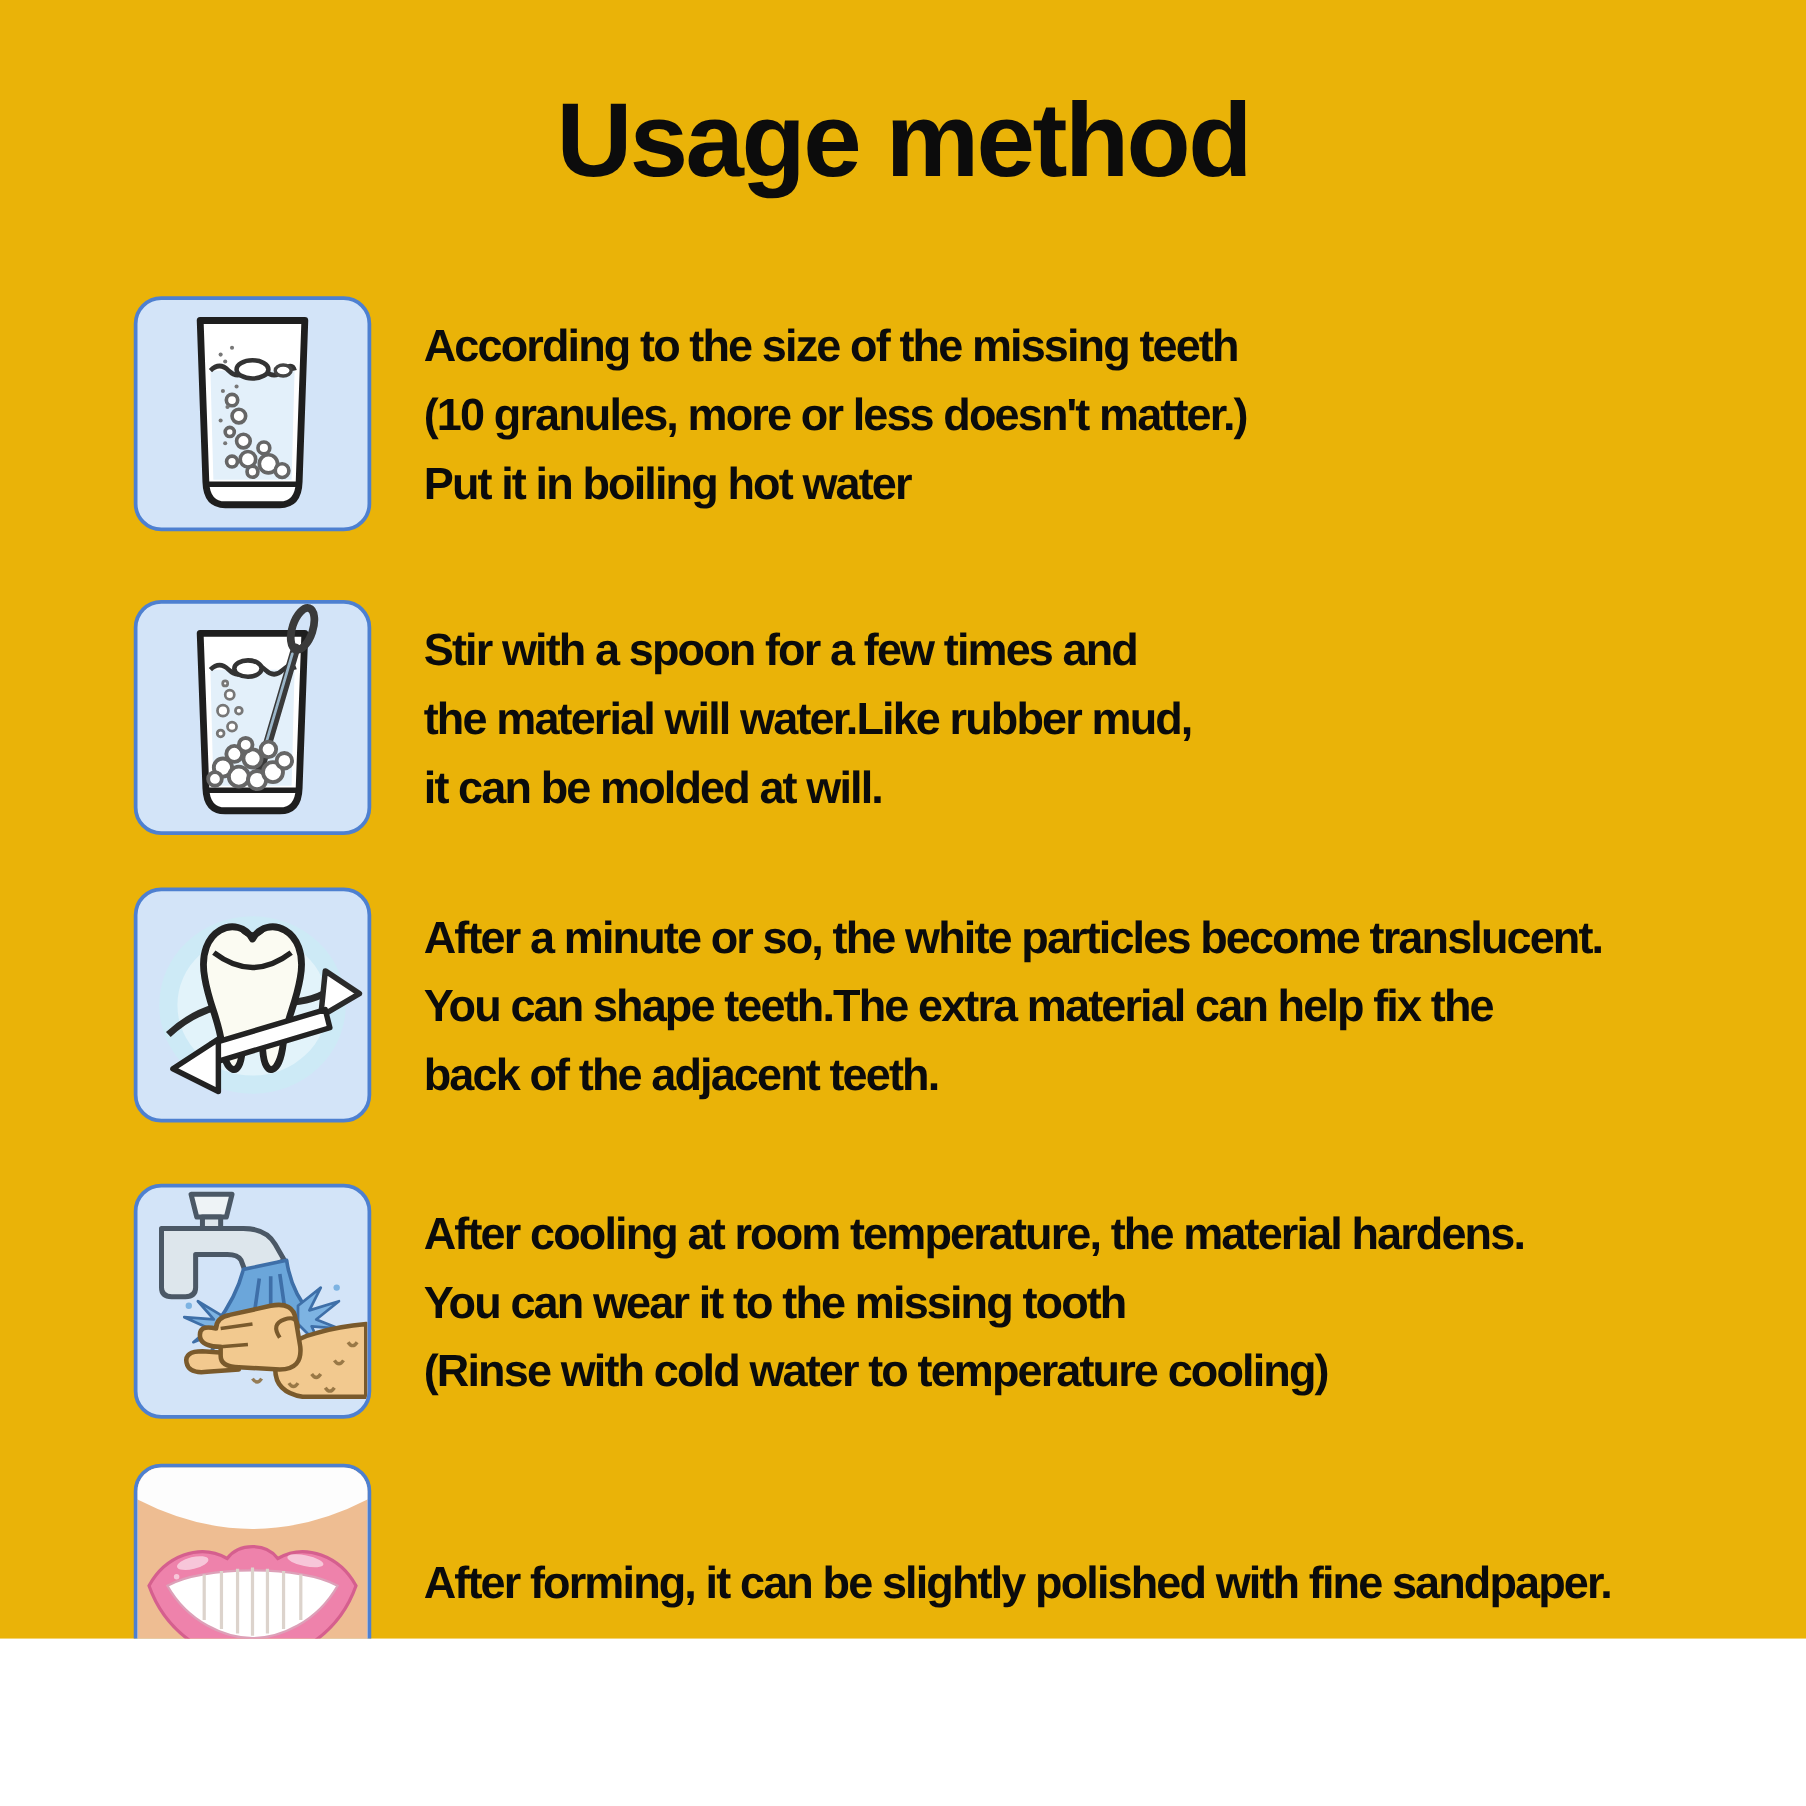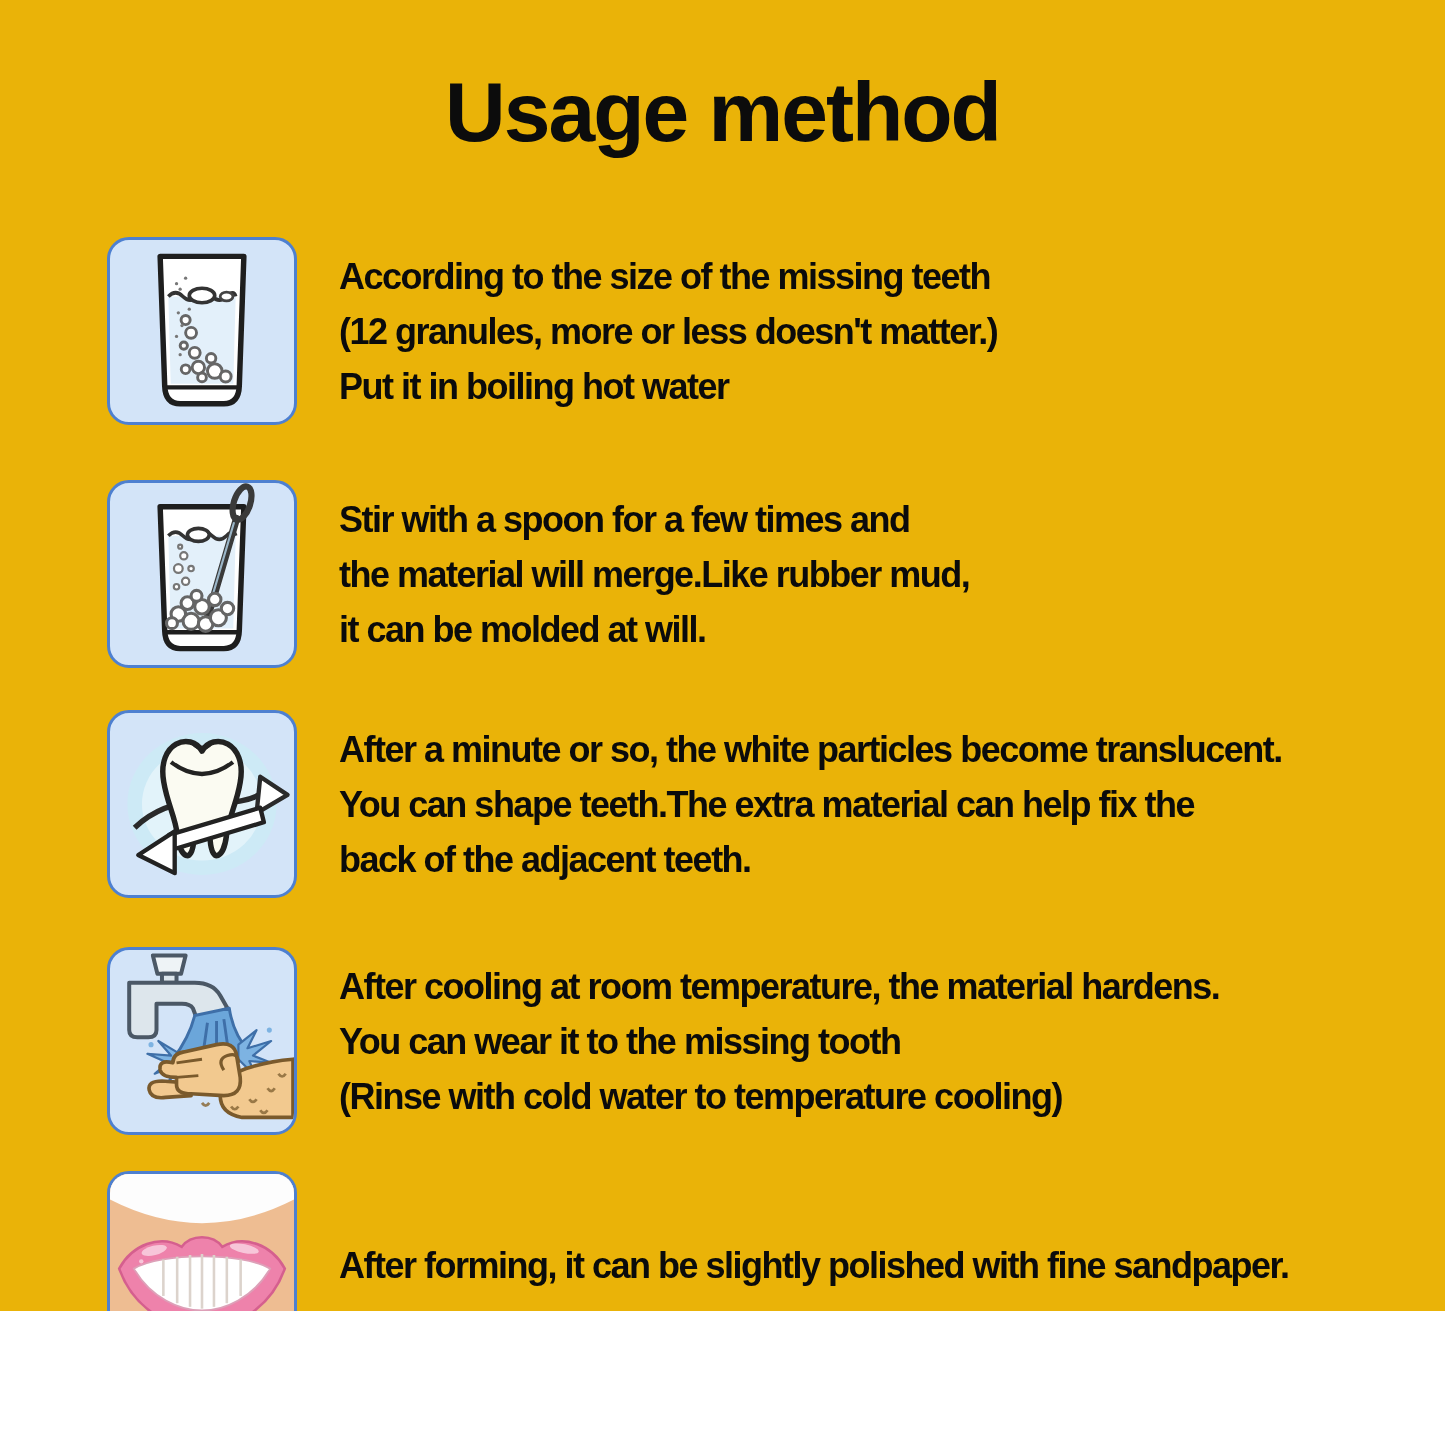--- a/index.html
+++ b/index.html
@@ -63,21 +63,21 @@
             <circle cx="38" cy="63" r=".9"></circle>
           <circle cx="43" cy="38" r=".9"></circle>
             <circle cx="36" cy="24" r=".9"></circle>
           <circle cx="41" cy="21" r=".9"></circle>
             <circle cx="38" cy="27" r=".9"></circle>
         </g>
       </svg>
     </div>
     <div class="lines">
       <div>According to the size of the missing teeth</div>
-      <div>(12 granules, more or less doesn't matter.)</div>
+      <div>(10 granules, more or less doesn't matter.)</div>
       <div>Put it in boiling hot water</div>
     </div>
   </div>
 
   <div class="step s2">
     <div class="panel">
       <svg viewBox="0 0 100 100">
         <path d="M27 13 L73 13 L70.5 81 Q70.2 91 62 91 L38 91 Q29.8 91 29.5 81 Z" fill="#ffffff" stroke="#1e1e1e" stroke-width="3" stroke-linejoin="round"></path>
         <path d="M31.5 29 L68.5 29 L67.2 80 L32.8 80 Z" fill="#e3f0fa"></path>
         <path d="M31.5 29 q4 -4 8 0 t8 0 t8 0 t8 0 t5 0" fill="none" stroke="#333" stroke-width="2"></path>
@@ -103,21 +103,21 @@
             <circle cx="37" cy="47" r="2.4"></circle>
           <circle cx="41" cy="54" r="2"></circle>
             <circle cx="36" cy="57" r="1.5"></circle>
           <circle cx="44" cy="47" r="1.5"></circle>
             <circle cx="38" cy="35" r="1.1"></circle>
         </g>
       </svg>
     </div>
     <div class="lines">
       <div>Stir with a spoon for a few times and</div>
-      <div>the material will merge.Like rubber mud,</div>
+      <div>the material will water.Like rubber mud,</div>
       <div>it can be molded at will.</div>
     </div>
   </div>
 
   <div class="step s3">
     <div class="panel">
       <svg viewBox="0 0 100 100">
         <ellipse cx="50" cy="50" rx="41" ry="39" fill="#cdeaf6"></ellipse>
         <ellipse cx="50" cy="50" rx="33" ry="31" fill="#e2f3fa"></ellipse>
         <path d="M13 63 Q30 47 55 49 Q74 50 83 44" fill="none" stroke="#2a2a2a" stroke-width="3"></path>

